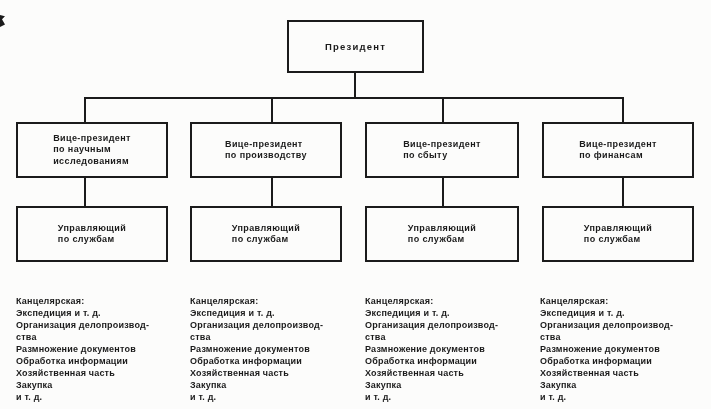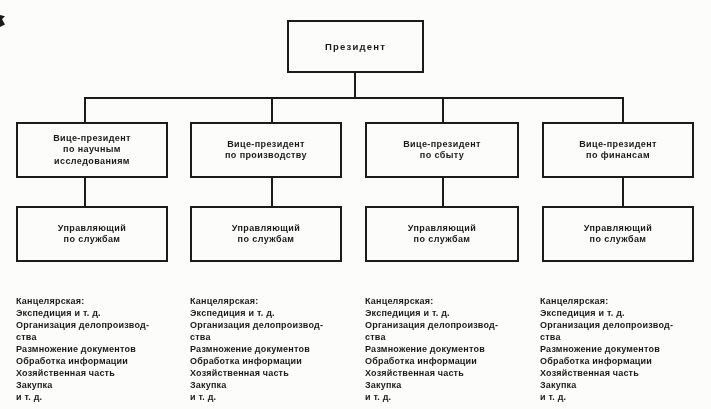--- a/index.html
+++ b/index.html
@@ -14,21 +14,20 @@
     background:var(--paper);
     overflow:hidden;
     color:var(--ink);
   }
   
   .node{
     position:absolute;
     border:2px solid var(--ink);
     background:var(--paper);
     display:flex;align-items:center;justify-content:center;
-    text-align:center;
     box-sizing:border-box;
   }
   .node .lbl{
     font-weight:700;
     font-size:9px;
     line-height:11.5px;
     letter-spacing:.4px;
     white-space:pre-line;
   }
   .node.president .lbl{

